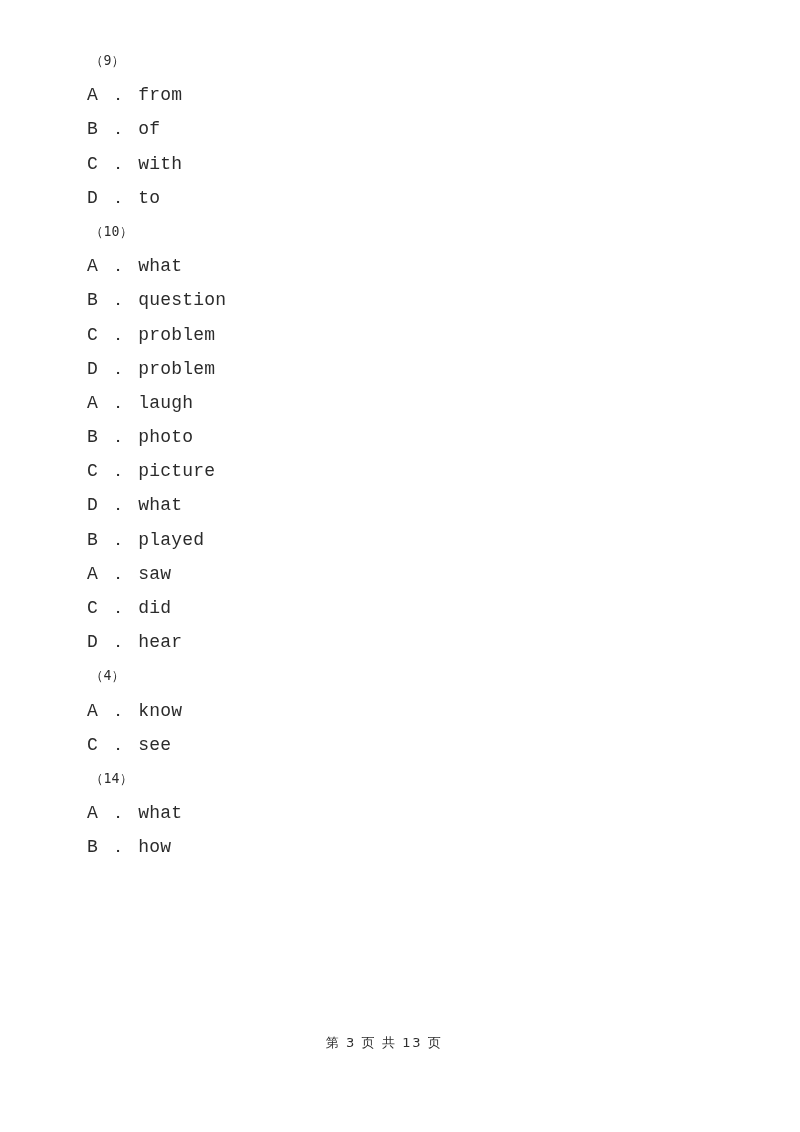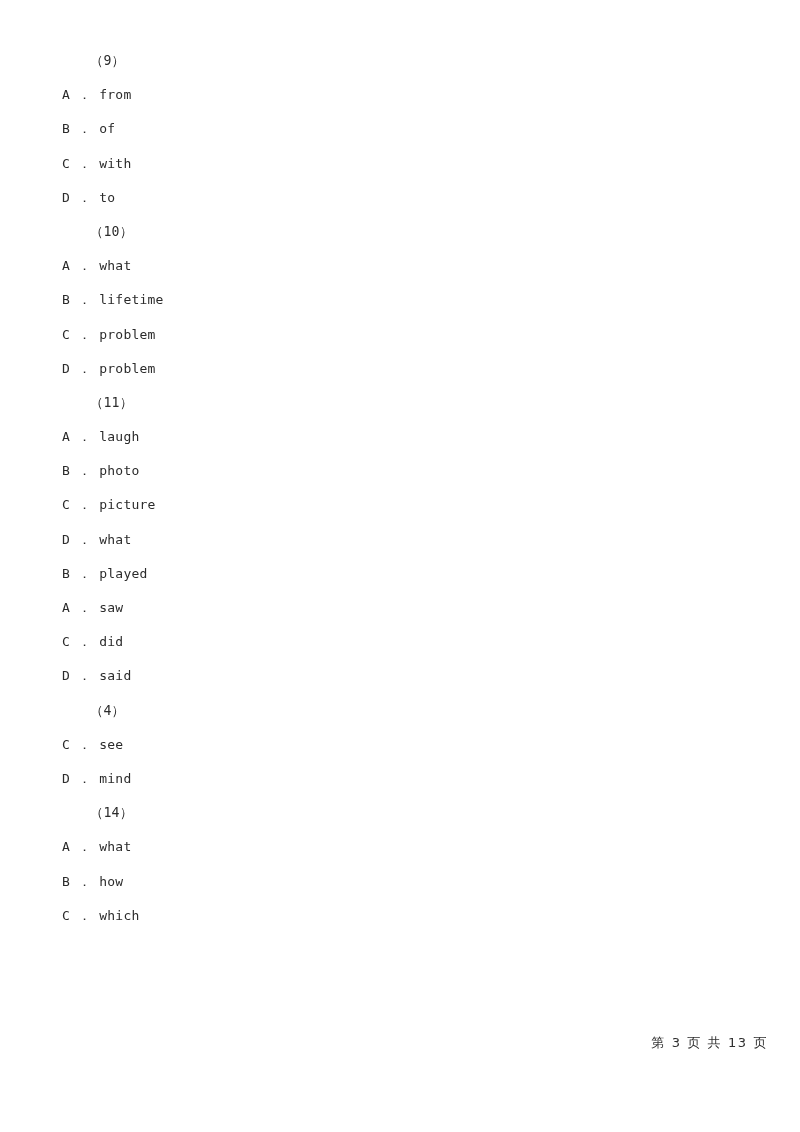--- a/index.html
+++ b/index.html
@@ -47,41 +47,42 @@
   }
 
   
   .q-number {
     padding-left: 90px;
     font-size: 13.2px;
   }
 
   
   .q-option {
-    padding-left: 62px;
-    font-size: 13px;
+    padding-left: 87px;
+    font-size: 18px;
+    font-family: Liberation Mono, monospace;
   }
 
   .opt-letter {
     display: inline;
   }
   .opt-sep {
     display: inline;
   }
   .opt-text {
     display: inline;
   }
 
   
   .page-footer {
     position: absolute;
     left: 0;
     top: 1032px;
     width: 768px;
-    text-align: right;
+    text-align: center;
     font-size: 13px;
     line-height: 22px;
     color: #2f2f2f;
     font-family: "DejaVu Sans", "Liberation Sans", sans-serif;
     letter-spacing: 1.6px;
     white-space: pre;
   }
 </style>
 </head>
 <body>
@@ -92,45 +93,43 @@
       <div class="question-block">
         <div class="line q-number">（9）</div>
         <div class="line q-option"><span class="opt-letter">A</span> <span class="opt-sep">．</span> <span class="opt-text">from</span></div>
         <div class="line q-option"><span class="opt-letter">B</span> <span class="opt-sep">．</span> <span class="opt-text">of</span></div>
         <div class="line q-option"><span class="opt-letter">C</span> <span class="opt-sep">．</span> <span class="opt-text">with</span></div>
         <div class="line q-option"><span class="opt-letter">D</span> <span class="opt-sep">．</span> <span class="opt-text">to</span></div>
       </div>
       <div class="question-block">
         <div class="line q-number">（10）</div>
         <div class="line q-option"><span class="opt-letter">A</span> <span class="opt-sep">．</span> <span class="opt-text">what</span></div>
-        <div class="line q-option"><span class="opt-letter">B</span> <span class="opt-sep">．</span> <span class="opt-text">lifetime</span></div>
+        <div class="line q-option"><span class="opt-letter">B</span> <span class="opt-sep">．</span> <span class="opt-text">question</span></div>
         <div class="line q-option"><span class="opt-letter">C</span> <span class="opt-sep">．</span> <span class="opt-text">problem</span></div>
         <div class="line q-option"><span class="opt-letter">D</span> <span class="opt-sep">．</span> <span class="opt-text">problem</span></div>
       </div>
       <div class="question-block">
-        <div class="line q-number">（11）</div>
         <div class="line q-option"><span class="opt-letter">A</span> <span class="opt-sep">．</span> <span class="opt-text">laugh</span></div>
         <div class="line q-option"><span class="opt-letter">B</span> <span class="opt-sep">．</span> <span class="opt-text">photo</span></div>
         <div class="line q-option"><span class="opt-letter">C</span> <span class="opt-sep">．</span> <span class="opt-text">picture</span></div>
         <div class="line q-option"><span class="opt-letter">D</span> <span class="opt-sep">．</span> <span class="opt-text">what</span></div>
       </div>
       <div class="question-block">
         <div class="line q-option"><span class="opt-letter">B</span> <span class="opt-sep">．</span> <span class="opt-text">played</span></div>
         <div class="line q-option"><span class="opt-letter">A</span> <span class="opt-sep">．</span> <span class="opt-text">saw</span></div>
         <div class="line q-option"><span class="opt-letter">C</span> <span class="opt-sep">．</span> <span class="opt-text">did</span></div>
-        <div class="line q-option"><span class="opt-letter">D</span> <span class="opt-sep">．</span> <span class="opt-text">said</span></div>
+        <div class="line q-option"><span class="opt-letter">D</span> <span class="opt-sep">．</span> <span class="opt-text">hear</span></div>
       </div>
       <div class="question-block">
         <div class="line q-number">（4）</div>
+        <div class="line q-option"><span class="opt-letter">A</span> <span class="opt-sep">．</span> <span class="opt-text">know</span></div>
         <div class="line q-option"><span class="opt-letter">C</span> <span class="opt-sep">．</span> <span class="opt-text">see</span></div>
-        <div class="line q-option"><span class="opt-letter">D</span> <span class="opt-sep">．</span> <span class="opt-text">mind</span></div>
       </div>
       <div class="question-block">
         <div class="line q-number">（14）</div>
         <div class="line q-option"><span class="opt-letter">A</span> <span class="opt-sep">．</span> <span class="opt-text">what</span></div>
         <div class="line q-option"><span class="opt-letter">B</span> <span class="opt-sep">．</span> <span class="opt-text">how</span></div>
-        <div class="line q-option"><span class="opt-letter">C</span> <span class="opt-sep">．</span> <span class="opt-text">which</span></div>
       </div>
     </div>
 
   <div class="page-footer">第 3 页 共 13 页</div>
 
 </div>
 
 </body></html>

